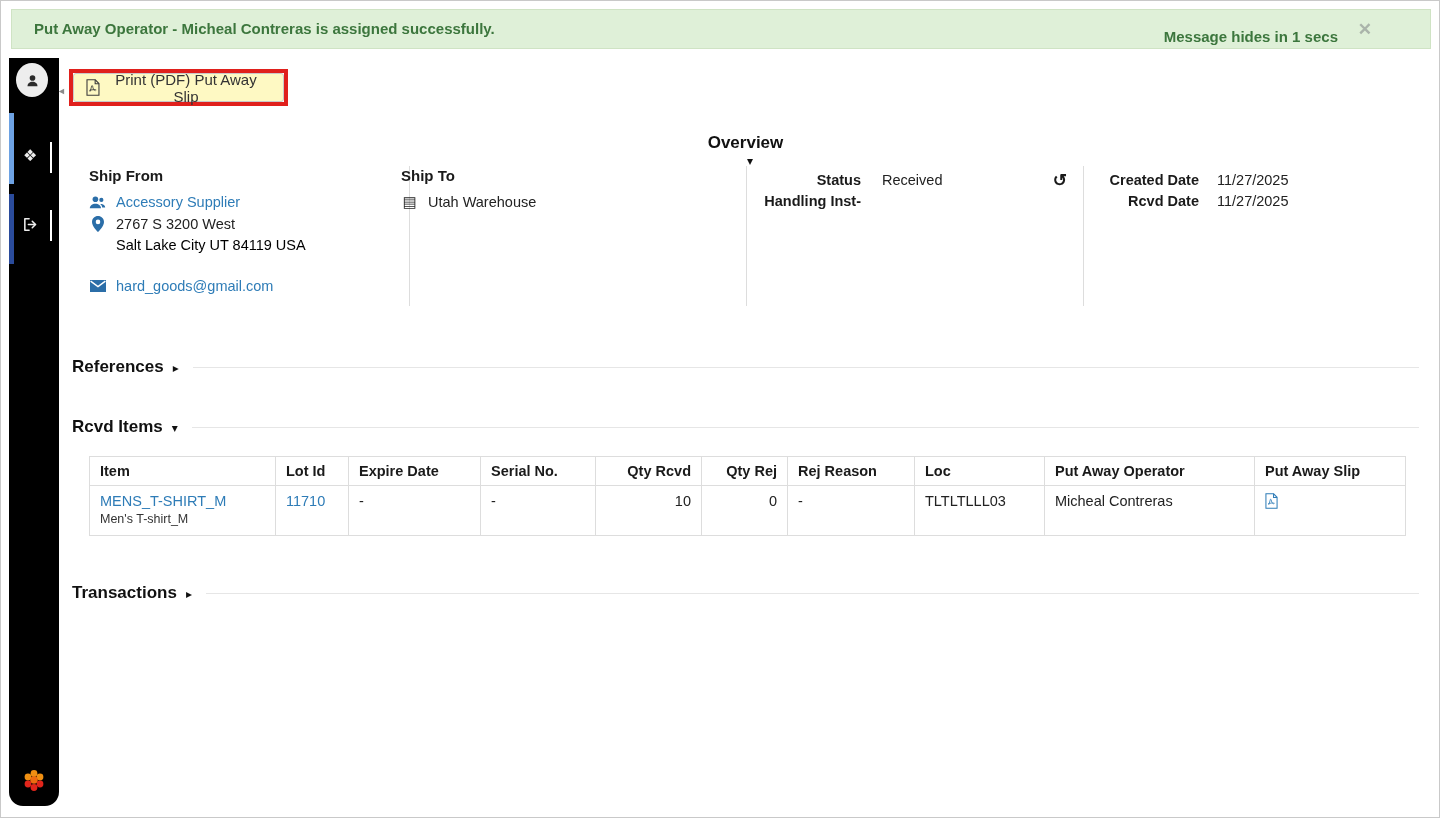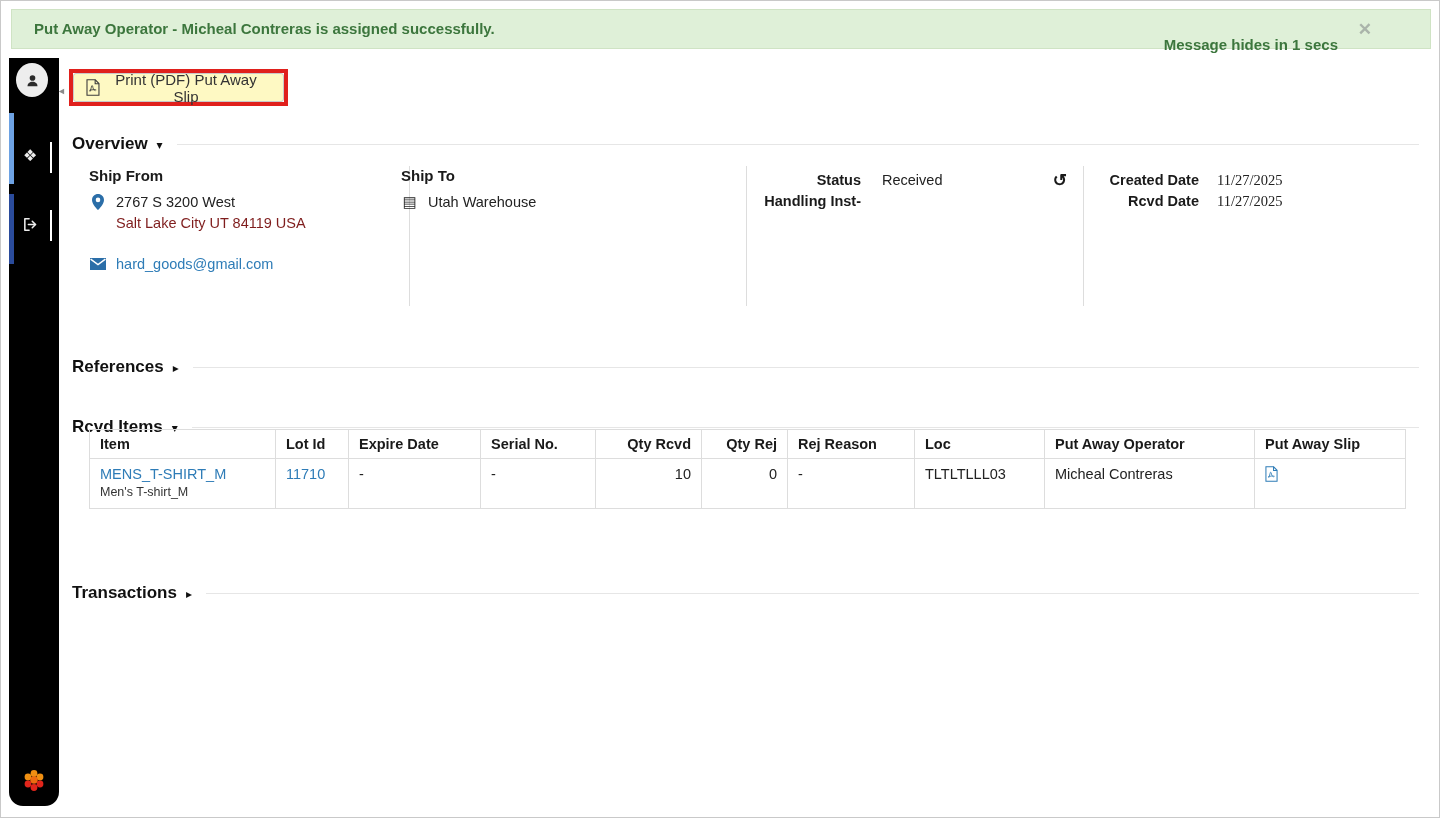--- a/index.html
+++ b/index.html
@@ -3,21 +3,21 @@
 <meta charset="utf-8">
 <style>
   * { box-sizing: border-box; }
   html,body { margin:0; padding:0; background:#fff; }
   body { font-family:"Liberation Sans", sans-serif; }
   .page { position:relative; width:1440px; height:818px; background:#fff; border:1px solid #c9c9c9; overflow:hidden; }
 
   
   .banner { position:absolute; left:10px; top:8px; width:1420px; height:40px; background:#dff0d8; border:1px solid #cfe3c4; }
   .banner-msg { position:absolute; left:22px; top:0; line-height:38px; font-size:15px; font-weight:700; color:#3c763d; }
-  .banner-countdown { position:absolute; right:92px; top:16px; line-height:38px; font-size:15px; font-weight:700; color:#3c763d; }
+  .banner-countdown { position:absolute; right:92px; top:8px; line-height:38px; font-size:15px; font-weight:700; color:#3c763d; }
   .banner-close { position:absolute; right:58px; top:1px; line-height:38px; font-size:17px; font-weight:700; color:#aab4aa; cursor:pointer; }
 
   
   .sidebar { position:absolute; left:8px; top:57px; width:50px; height:748px; background:#000; border-radius:0 0 14px 14px; }
   .accent { position:absolute; left:0; width:5px; }
   .accent-light { top:55px; height:71px; background:#6da2e3; }
   .accent-dark { top:136px; height:70px; background:#2a4b9b; }
   .avatar { position:absolute; left:7px; top:5px; width:32px; height:34px; border-radius:50%; background:#ededed; display:flex; align-items:center; justify-content:center; cursor:pointer; }
   .mod-icon { position:absolute; left:14px; top:88px; font-size:16px; color:#ececec; cursor:pointer; }
   .tick { position:absolute; left:41px; width:2px; height:31px; background:#fff; }
@@ -29,42 +29,42 @@
   
   .collapse-handle { position:absolute; left:56px; top:85px; font-size:9px; color:#8a8a8a; cursor:pointer; }
 
   .print-wrap { position:absolute; left:68px; top:68px; width:219px; height:37px; border:4px solid #e0201c; }
   .print-btn { width:100%; height:100%; background:#fef9c3; border:1px solid #c9c9c9; border-radius:3px; display:flex; align-items:center; gap:1px; padding:0 12px; font-size:15px; color:#333; font-family:inherit; cursor:pointer; }
 
   .section-header { position:absolute; left:71px; right:20px; height:22px; display:flex; align-items:center; }
   .section-title { font-size:17px; font-weight:700; color:#111; white-space:nowrap; }
   .caret { font-size:12px; color:#111; margin-left:9px; margin-top:1px; cursor:pointer; }
   .section-line { flex:1; height:1px; background:#e6e6e6; margin-left:14px; }
-  .hdr-overview { top:132px; } .hdr-references { top:355px; } .hdr-rcvd { top:415px; } .hdr-transactions { top:581px; }
+  .hdr-overview { top:132px;flex-direction:column; } .hdr-references { top:355px; } .hdr-rcvd { top:415px; } .hdr-transactions { top:581px; }
 
   .vdiv { position:absolute; top:165px; height:140px; width:1px; background:#ddd; }
 
   .col-label { font-size:15px; font-weight:700; color:#1a1a1a; margin-bottom:7px; }
   .ship-from { position:absolute; left:88px; top:166px; width:315px; }
   .ship-to { position:absolute; left:400px; top:166px; width:300px; }
   .contact-row { display:flex; align-items:center; gap:10px; min-height:22px; font-size:14.5px; color:#222; }
   .contact-row .ic { width:17px; display:flex; justify-content:center; }
-  .addr2 { margin-left:27px; line-height:20px; font-size:14.5px; color:#7f1d1d; }
+  .addr2 { margin-left:27px; line-height:20px; font-size:14.5px; color:#000000; }
   a.link { color:#2e7cb7; text-decoration:none; cursor:pointer; }
   .wh-glyph { font-size:15px; color:#222; }
 
   .status-col { position:absolute; left:760px; top:169px; width:322px; }
   .dates-col { position:absolute; left:1098px; top:169px; width:322px; }
   .kv { display:flex; line-height:21px; font-size:14.5px; }
   .kv .k { width:100px; text-align:right; font-weight:700; color:#1a1a1a; }
   .status-col .kv .v { margin-left:21px; color:#222; }
-  .dates-col .kv .v { margin-left:18px; color:#222;font-family:Liberation Serif, serif; }
+  .dates-col .kv .v { margin-left:18px; color:#222; }
   .history-icon { position:absolute; right:16px; top:0; font-size:17px; font-weight:700; color:#1a1a1a; cursor:pointer; }
 
-  table.rcvd { position:absolute; left:88px; top:428px; width:1316px; border-collapse:collapse; table-layout:fixed; font-size:14.5px; color:#222;padding-left:14px; }
+  table.rcvd { position:absolute; left:88px; top:455px; width:1316px; border-collapse:collapse; table-layout:fixed; font-size:14.5px; color:#222;padding-left:14px; }
   table.rcvd th, table.rcvd td { border:1px solid #ddd; padding:4px 10px; text-align:left; vertical-align:top; }
   table.rcvd th { font-weight:700; height:29px; vertical-align:middle; color:#1a1a1a; }
   table.rcvd td { height:50px; padding-top:7px; }
   .num { text-align:right !important; }
   .item-desc { font-size:12.5px; color:#333; margin-top:3px; }
   .pdf-link { color:#2e7cb7; cursor:pointer; display:inline-block; }
 </style>
 </head>
 <body>
 
@@ -123,20 +123,31 @@
   </div>
 
   <div class="section-header hdr-overview">
     <span class="section-title">Overview</span>
     <span class="caret">▾</span>
     <span class="section-line"></span>
   </div>
 
   <div class="ship-from">
     <div class="col-label">Ship From</div>
+    <div class="contact-row">
+      <span class="ic">
+          <svg width="17" height="14" viewBox="0 0 24 20" fill="#2b6ea8">
+            <circle cx="9" cy="6" r="4"></circle>
+            <path d="M1 19c0-4 3.6-6.5 8-6.5s8 2.5 8 6.5z"></path>
+            <circle cx="17.5" cy="7" r="3"></circle>
+            <path d="M18 12.7c3 .4 5 2.4 5 5.3h-4.3c-.2-2.1-1.2-3.9-2.9-5z"></path>
+          </svg>
+        </span>
+      <a class="link">Accessory Supplier</a>
+    </div>
     <div class="contact-row">
       <span class="ic">
           <svg width="12" height="16" viewBox="0 0 12 16" fill="#2b6ea8">
             <path d="M6 0C2.7 0 0 2.6 0 5.9 0 10.3 6 16 6 16s6-5.7 6-10.1C12 2.6 9.3 0 6 0zm0 8.2a2.3 2.3 0 1 1 0-4.6 2.3 2.3 0 0 1 0 4.6z"></path>
           </svg>
         </span>
       <span>2767 S 3200 West</span>
     </div>
     <div class="addr2">Salt Lake City UT 84119 USA</div>
     <div class="contact-row" style="margin-top:20px;">

